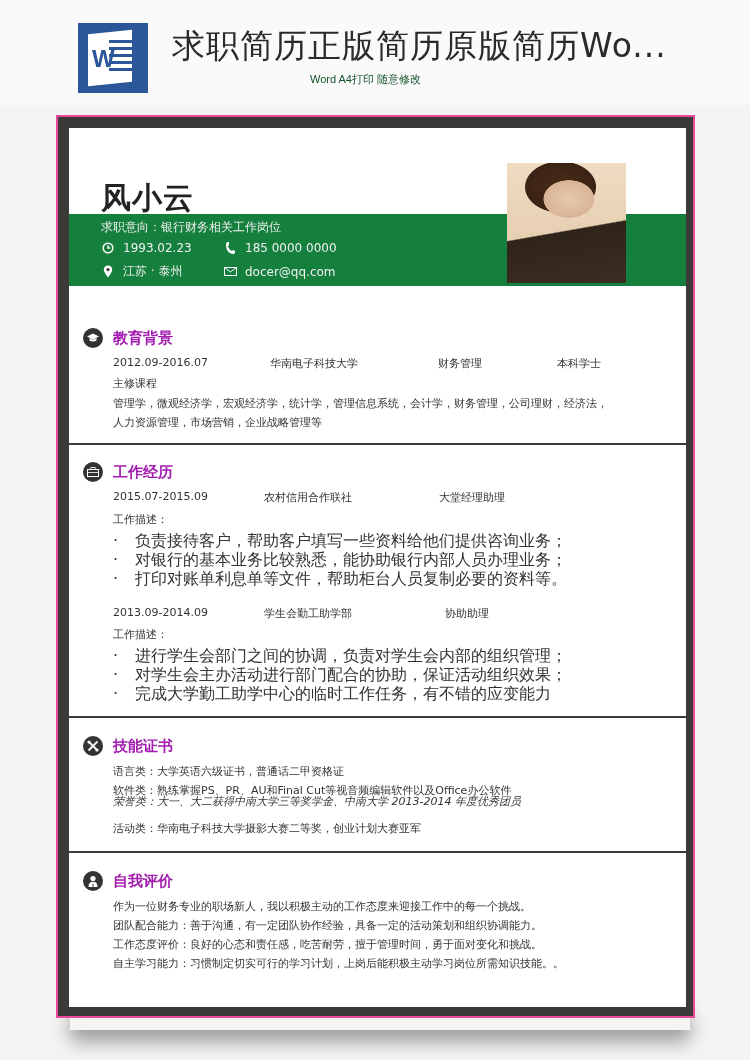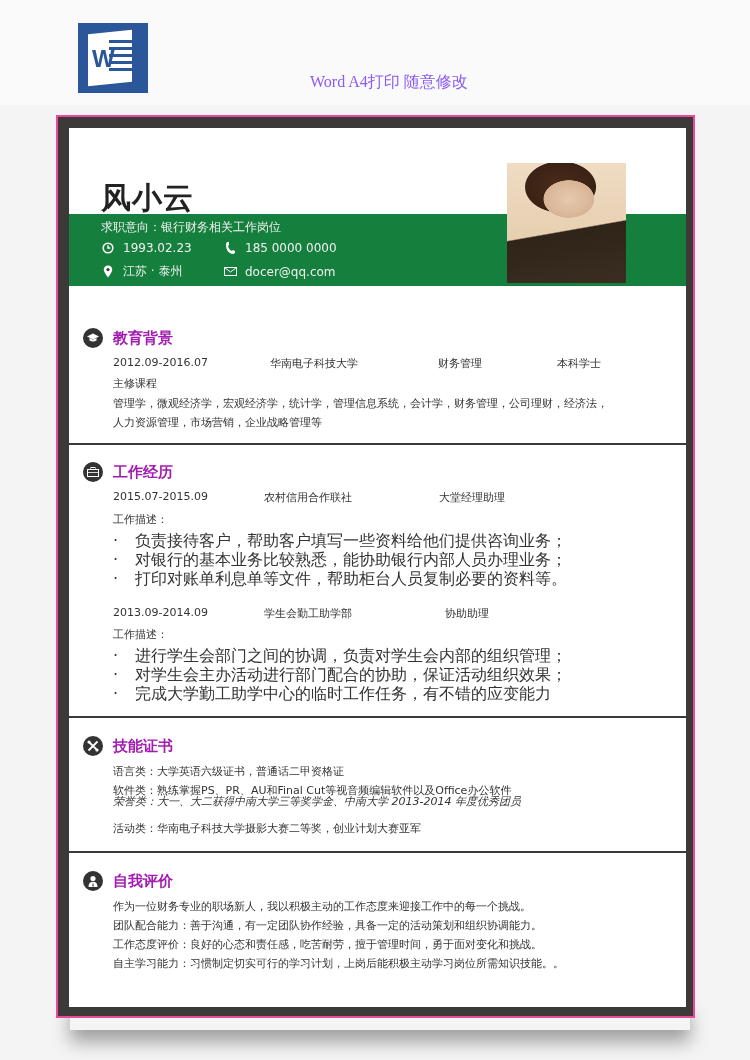--- a/index.html
+++ b/index.html
@@ -7,21 +7,21 @@
   body { position: relative; font-family: "DejaVu Sans", "Liberation Sans", sans-serif; color: #222; }
 
   
   .top-banner { position: absolute; left: 0; top: 0; width: 750px; height: 105px; background: #fafafa; }
   .word-icon { position: absolute; left: 78px; top: 23px; width: 70px; height: 70px; background: #2b579a; }
   .word-icon .page { position: absolute; left: 10px; top: 9px; width: 44px; height: 52px; background: #fff; transform: skewY(-6deg); }
   .word-icon .lines { position: absolute; left: 31px; top: 17px; width: 25px; }
   .word-icon .lines span { display: block; height: 3px; background: #2b579a; margin-bottom: 4px; }
   .word-icon .w { position: absolute; left: 14px; top: 22px; font-family: "Liberation Sans", sans-serif; font-weight: bold; font-size: 24px; color: #2b579a; }
   .doc-title { position: absolute; left: 172px; top: 24px; font-size: 33px; color: #2a2a2a; letter-spacing: 1px; white-space: nowrap; font-family: "DejaVu Sans", sans-serif; }
-  .doc-sub { position: absolute; left: 310px; top: 72px; font-size: 16px; color: #8b5cf6; font-family: Liberation Serif, serif; white-space: nowrap; }
+  .doc-sub { position: absolute; left: 310px; top: 72px; font-size: 11px; color: #14532d; font-family: Liberation Sans, sans-serif; white-space: nowrap; }
 
   
   .shadow { position: absolute; left: 70px; top: 1000px; width: 620px; height: 30px; box-shadow: 0 12px 18px rgba(0,0,0,0.35); }
   .frame { position: absolute; left: 56px; top: 115px; width: 639px; height: 903px; background: #3b3a38; border: 2px solid #ec4899; }
   .paper { position: absolute; left: 11px; top: 11px; width: 617px; height: 879px; background: #fff; }
 
   .name { position: absolute; left: 32px; top: 50px; font-size: 30px; font-weight: bold; color: #222; letter-spacing: 1px; }
   .band { position: absolute; left: 0; top: 86px; width: 617px; height: 72px; background: #15803d; }
   .band .intent { position: absolute; left: 32px; top: 5px; font-size: 12px; color: #eee; }
   .band .row { position: absolute; left: 32px; font-size: 12px; color: #f0f0f0; display: flex; align-items: center; }
@@ -55,20 +55,21 @@
     <div class="page"></div>
     <div class="lines">
         <span></span>
         <span></span>
         <span></span>
         <span></span>
         <span></span>
       </div>
     <div class="w">W</div>
   </div>
+  <div class="doc-title">求职简历正版简历原版简历Wo...</div>
   <div class="doc-sub">Word A4打印 随意修改</div>
 </div>
 
 <div class="shadow"></div>
 <div class="frame">
   <div class="paper">
 
     <div class="name">风小云</div>
 
     <div class="band">

